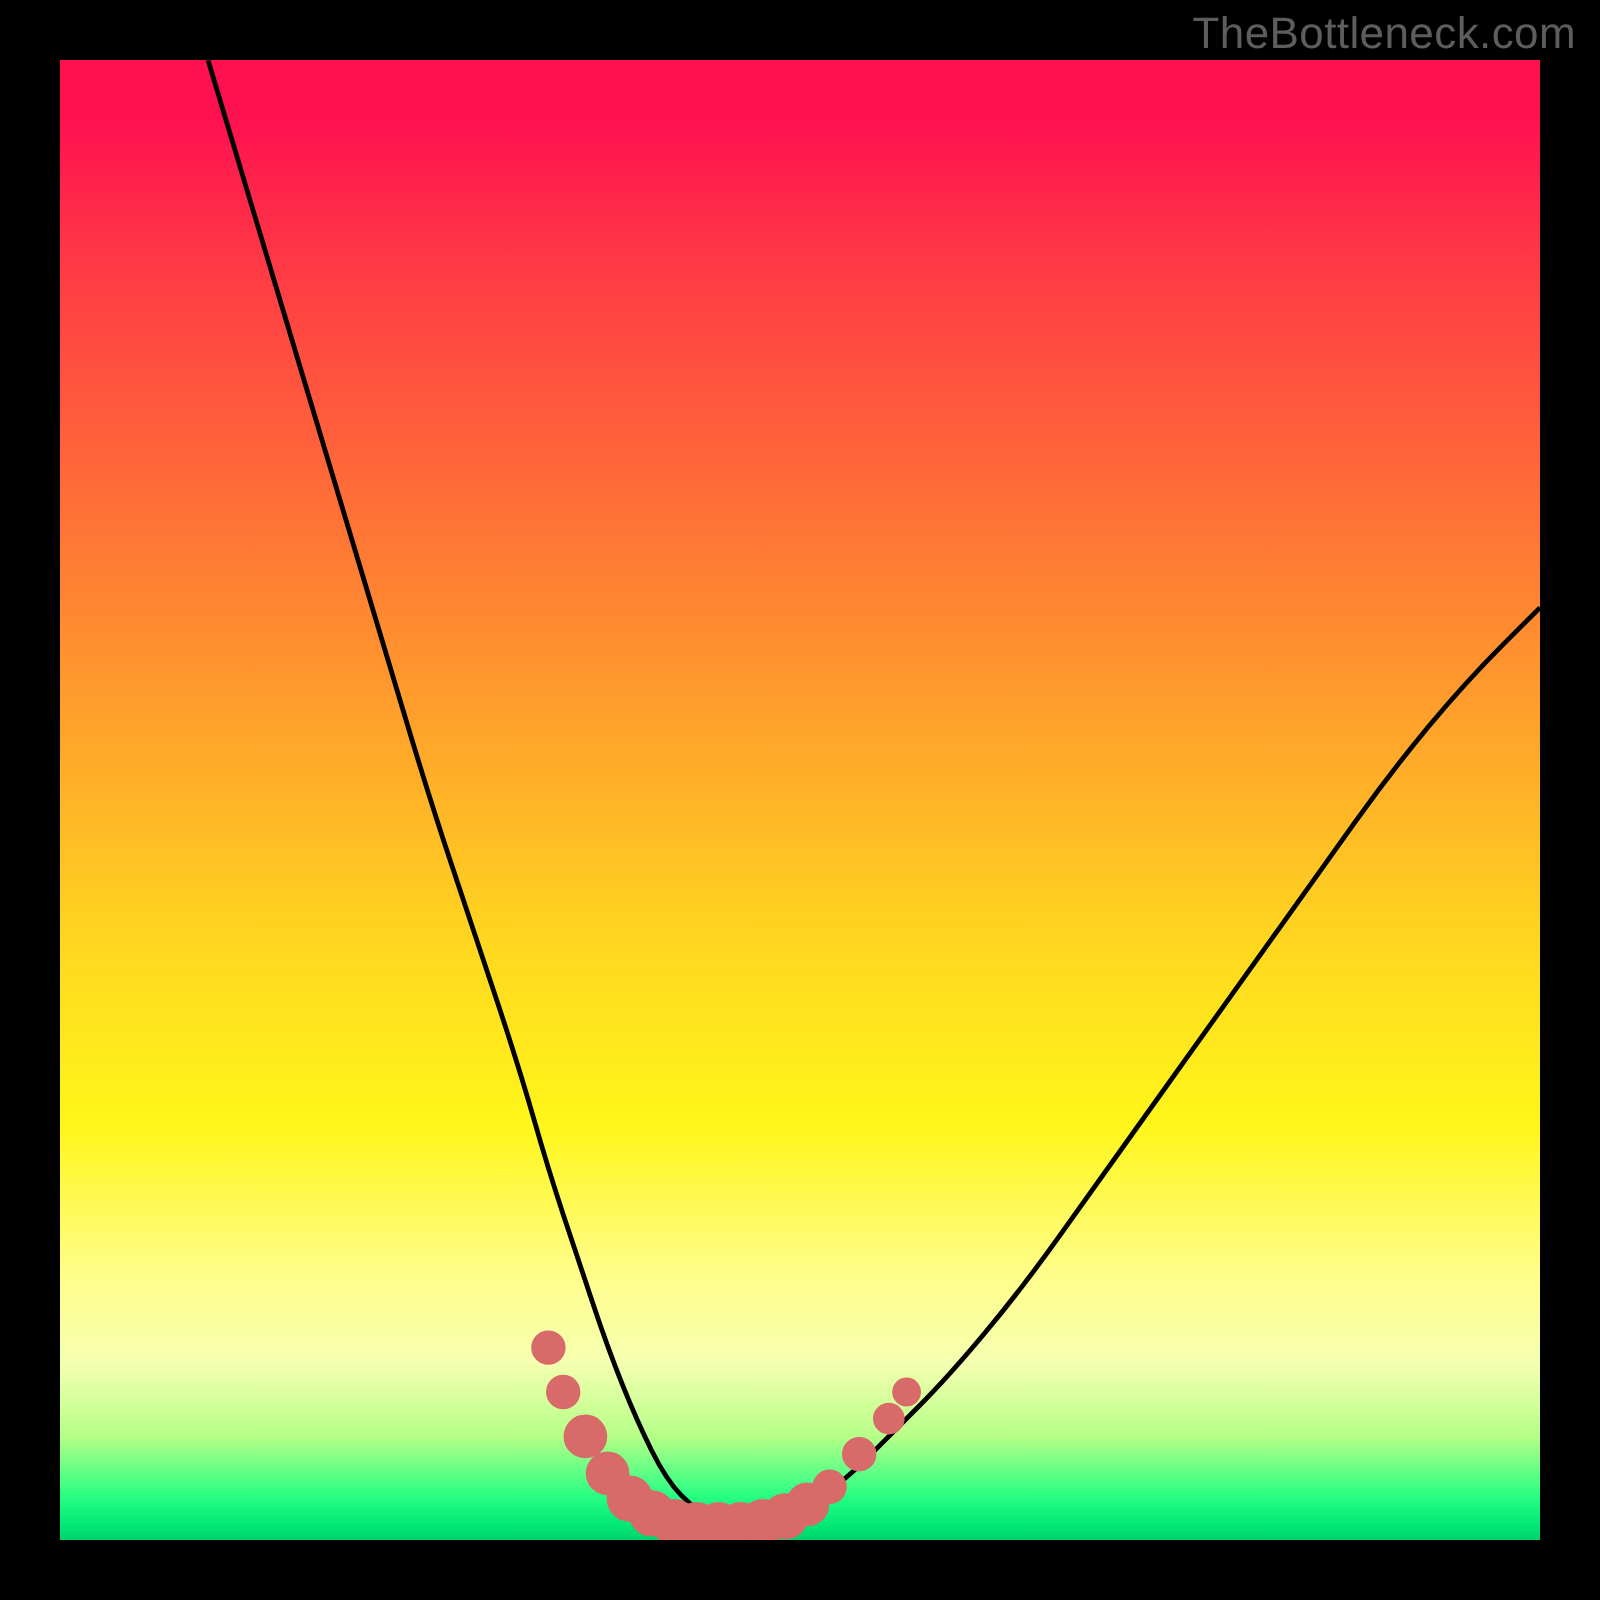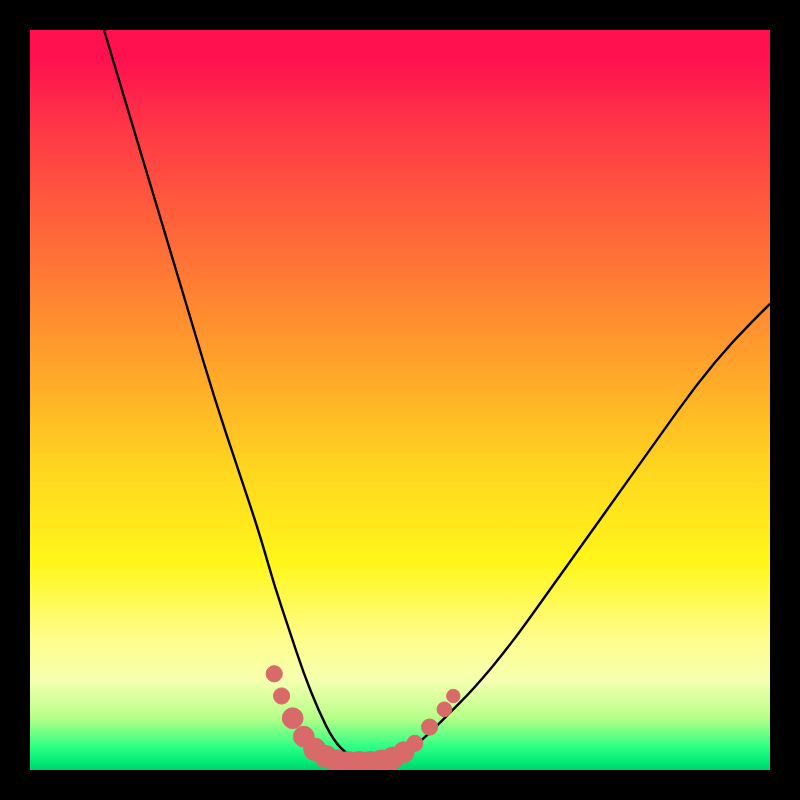--- a/index.html
+++ b/index.html
@@ -72,20 +72,21 @@
   .marker {
     fill: #d86a6a;
     stroke: #d86a6a;
   }
 </style>
 </head>
 <body>
 
 <div class="canvas-wrap">
 
+  <div class="watermark">TheBottleneck.com</div>
 
   <div class="plot-area">
     <div class="gradient-bg"></div>
 
     <svg class="curve" viewBox="0 0 740 740" preserveAspectRatio="none">
       <path id="curve-path" class="curve-stroke" d="M 74.0 0.0 Q 74.0 0.0 85.1 37.0 Q 96.2 74.0 107.3 111.0 Q 118.4 148.0 129.5 185.0 Q 140.6 222.0 151.7 259.0 Q 162.8 296.0 173.9 333.0 Q 185.0 370.0 196.1 403.3 Q 207.2 436.6 218.3 469.9 Q 229.4 503.2 236.8 529.1 Q 244.2 555.0 251.6 577.2 Q 259.0 599.4 266.4 621.6 Q 273.8 643.8 281.2 662.3 Q 288.6 680.8 296.0 695.6 Q 303.4 710.4 310.8 717.8 Q 318.2 725.2 325.6 728.9 Q 333.0 732.6 340.4 732.6 Q 347.8 732.6 358.9 728.9 Q 370.0 725.2 381.1 717.8 Q 392.2 710.4 403.3 699.3 Q 414.4 688.2 429.2 673.4 Q 444.0 658.6 462.5 636.4 Q 481.0 614.2 499.5 588.3 Q 518.0 562.4 536.5 536.5 Q 555.0 510.6 573.5 484.7 Q 592.0 458.8 610.5 432.9 Q 629.0 407.0 647.5 381.1 Q 666.0 355.2 684.5 333.0 Q 703.0 310.8 721.5 292.3 T 740.0 273.8"></path>
       <g id="markers">
           <circle cx="244.2" cy="643.8" r="8.1" class="marker"></circle>
           <circle cx="251.6" cy="666.0" r="8.1" class="marker"></circle>
           <circle cx="262.7" cy="688.2" r="10.4" class="marker"></circle>

